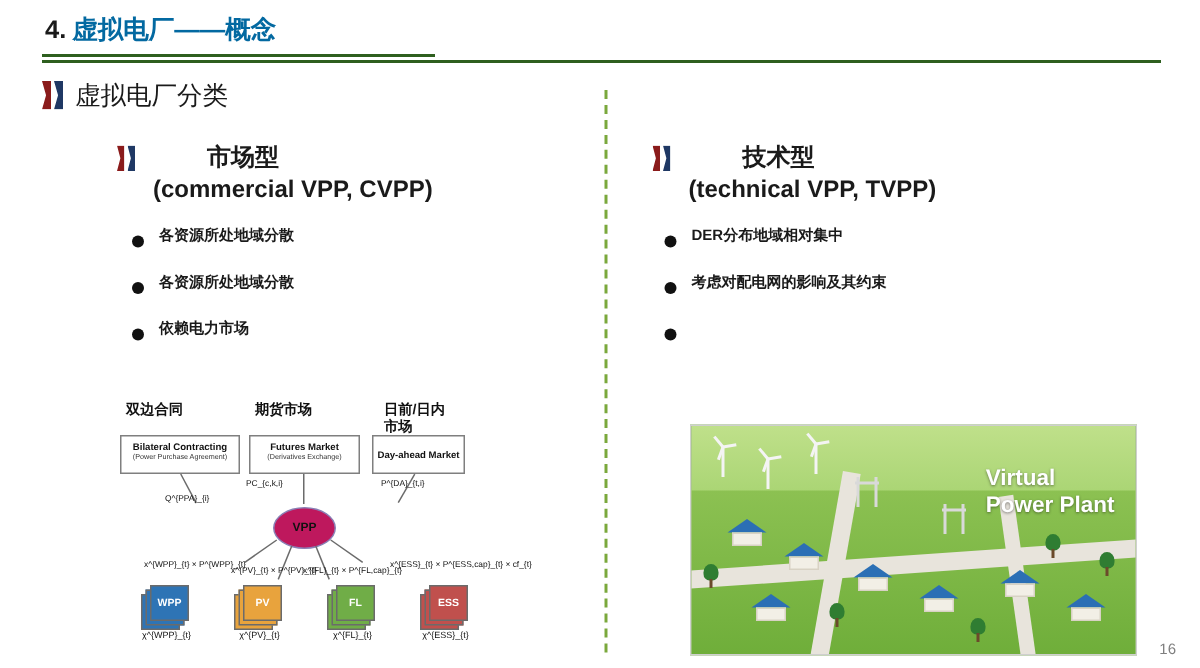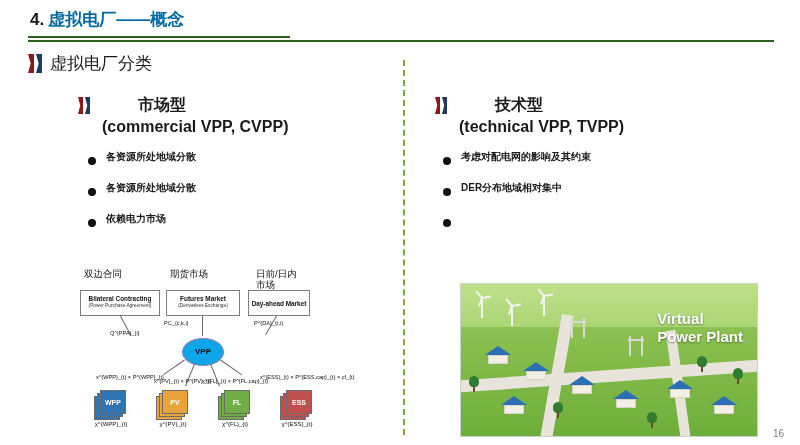--- a/index.html
+++ b/index.html
@@ -172,21 +172,21 @@
     left: 78px;
     top: 268px;
     width: 310px;
     height: 170px;
     font-size: 6px;
     color: #111;
   }
   .dg-head {
     position: absolute;
     font-size: 9.5px;
-    font-weight: normal;
+    font-weight: bold;
     color: #111;
     line-height: 11px;
   }
   .dg-box {
     position: absolute;
     border: 1px solid #7f7f7f;
     background: #fff;
     text-align: center;
     font-size: 5.6px;
     line-height: 7px;
@@ -202,21 +202,21 @@
     font-style: normal;
     font-size: 4.8px;
     color: #333;
     display: block;
   }
   .vpp-oval {
     position: absolute;
     width: 40px;
     height: 26px;
     border-radius: 50%;
-    background: #0ea5e9;
+    background: #be185d;
     border: 1px solid #8a7fb5;
     text-align: center;
     line-height: 26px;
     font-size: 8px;
     font-weight: bold;
     color: #111;
   }
   .res {
     position: absolute;
     width: 34px;
@@ -349,25 +349,25 @@
 
   <div class="col right">
     <div class="col-head">
       <span class="flag small"></span>
       <span class="label">技术型</span>
     </div>
     <div class="col-sub">(technical VPP, TVPP)</div>
     <ul class="bullets">
       <li>
         <span class="dot"></span>
-        <span>考虑对配电网的影响及其约束</span>
+        <span>DER分布地域相对集中</span>
       </li>
       <li>
         <span class="dot"></span>
-        <span>DER分布地域相对集中</span>
+        <span>考虑对配电网的影响及其约束</span>
       </li>
       <li>
         <span class="dot"></span>
       </li>
     </ul>
   </div>
 
   <div class="diagram">
     <div class="dg-head" style="left:6px; top:0;">双边合同</div>
     <div class="dg-head" style="left:92px; top:0;">期货市场</div>

